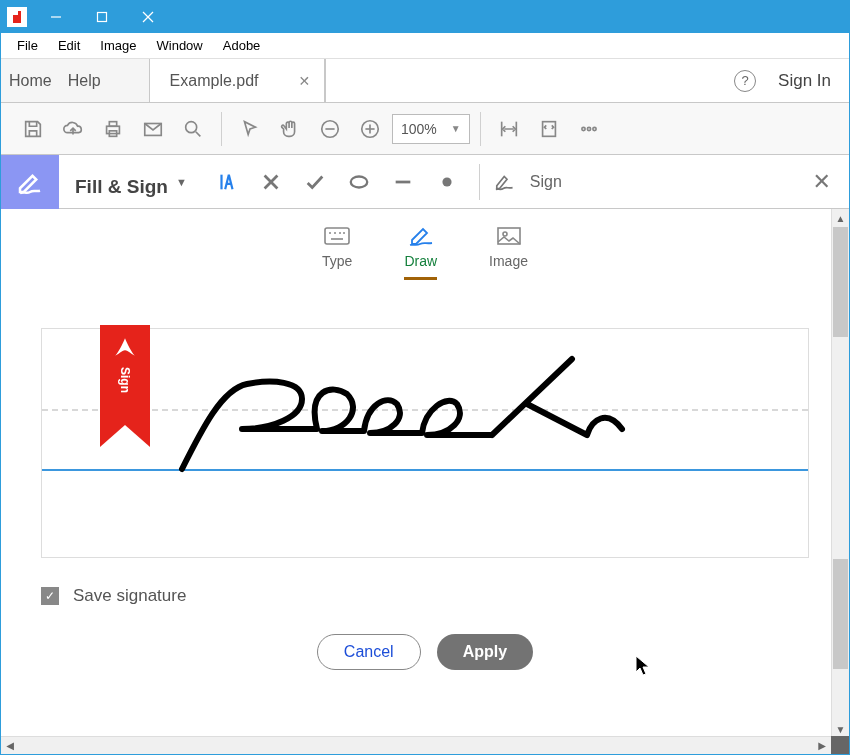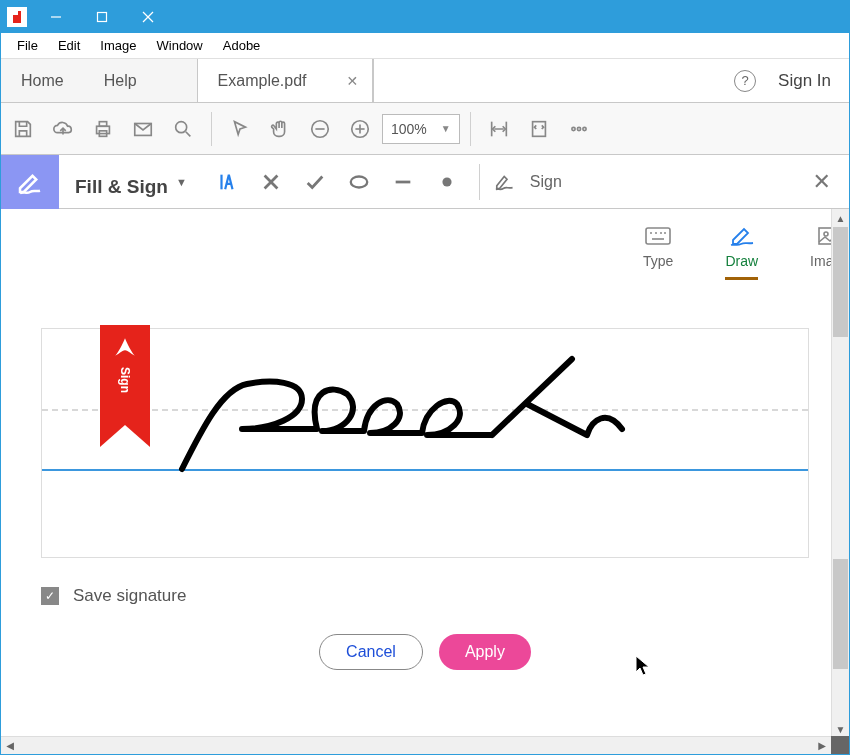--- a/index.html
+++ b/index.html
@@ -6,65 +6,65 @@
 body{background:#fff;width:850px;height:755px;overflow:hidden;border:1px solid #2e9ddb;position:relative}
 .titlebar{height:32px;background:#2e9ddb;display:flex;align-items:center;color:#fff;font-size:13px}
 .titlebar-icon{width:20px;height:20px;margin:0 6px;background:#fff;display:flex;align-items:center;justify-content:center}
 .titlebar-icon svg{width:16px;height:16px}
 .titlebar-title{flex:1}
 .titlebar-btns{display:flex}
 .titlebar-btn{width:46px;height:32px;display:flex;align-items:center;justify-content:center;color:#fff;font-size:14px}
 .menubar{height:26px;display:flex;align-items:center;padding:8px 6px;font-size:13px;border-bottom:1px solid #e0e0e0}
 .menubar-item{padding:3px 10px}
 .tabbar{height:44px;display:flex;align-items:stretch;border-bottom:1px solid #c8c8c8;background:#f5f5f5}
-.tab{display:flex;align-items:center;padding:0 20px;font-size:16px;color:#555}
+.tab{display:flex;align-items:center;padding:0 8px;font-size:16px;color:#555}
 .tab.doc{background:#fff;border-right:1px solid #c8c8c8;border-left:1px solid #c8c8c8;padding:0 14px 0 20px;gap:40px}
 .tab-close{color:#888;font-size:14px}
 .tabbar-spacer{flex:1;background:#fff;border-left:1px solid #c8c8c8}
 .tabbar-right{display:flex;align-items:center;padding:0 18px;gap:22px;background:#fff}
 .help-icon{width:22px;height:22px;border:1.5px solid #888;border-radius:50%;display:flex;align-items:center;justify-content:center;color:#666;font-size:13px}
 .sign-in{font-size:17px;color:#444}
-.toolbar{height:52px;display:flex;align-items:center;padding:0 4px;gap:4px;border-bottom:1px solid #c8c8c8;background:#f8f8f8}
+.toolbar{height:52px;display:flex;align-items:center;padding:0 14px;gap:4px;border-bottom:1px solid #c8c8c8;background:#f8f8f8}
 .tool{width:36px;height:36px;display:flex;align-items:center;justify-content:center;color:#888}
 .tool svg{width:22px;height:22px;stroke:#888;fill:none;stroke-width:1.8}
 .sep{width:1px;height:34px;background:#d0d0d0;margin:0 6px}
 .zoom-box{height:30px;border:1px solid #bbb;display:flex;align-items:center;padding:0 8px;font-size:14px;color:#555;background:#fff}
 .zoom-box .caret{margin-left:14px;font-size:10px;color:#888}
 .filltoolbar{height:54px;display:flex;align-items:center;border-bottom:1px solid #c8c8c8}
 .active-tool{width:58px;height:54px;background:#8b96f3;display:flex;align-items:center;justify-content:center}
 .active-tool svg{width:30px;height:30px;stroke:#fff;fill:none;stroke-width:2}
 .fill-label{font-size:19px;font-weight:600;color:#444;margin:10px 8px 0 16px}
 .fill-caret{color:#666;font-size:11px;margin-right:18px}
 .fill-tool{width:44px;height:44px;display:flex;align-items:center;justify-content:center;color:#777}
 .fill-tool.blue{color:#2680eb}
 .fill-tool svg{width:22px;height:22px}
 .fill-sep{width:1px;height:36px;background:#d0d0d0;margin:0 10px}
 .sign-tool{display:flex;align-items:center;gap:10px;color:#666;font-size:16px;margin-left:4px}
 .sign-tool svg{width:26px;height:20px;stroke:#777;fill:none;stroke-width:1.8}
 .fill-close{margin-left:auto;margin-right:18px;color:#777;font-size:22px}
 .content{position:relative;height:calc(755px - 32px - 26px - 44px - 52px - 54px - 18px);overflow:hidden}
-.sig-tabs{display:flex;justify-content:flex-end;gap:52px;padding:16px 0 8px}
+.sig-tabs{display:flex;justify-content:center;gap:52px;padding:16px 0 8px}
 .sig-tab{display:flex;flex-direction:column;align-items:center;gap:6px;font-size:14px;color:#666;padding-bottom:8px}
 .sig-tab.active{color:#15803d;border-bottom:3px solid #a16207}
 .sig-tab svg{width:28px;height:22px}
 .sig-canvas{margin:40px 40px 0;height:230px;border:1px solid #ddd;position:relative;background:#fff}
 .sig-line-dash{position:absolute;left:0;right:0;top:80px;border-top:2px dashed #d8d8d8}
 .sig-line-solid{position:absolute;left:0;right:0;top:140px;border-top:2px solid #3b97de}
 .sig-ribbon{position:absolute;left:58px;top:-4px;width:50px;height:130px}
 .sig-ribbon-body{width:50px;height:100px;background:#e5231b;display:flex;flex-direction:column;align-items:center;padding-top:10px}
 .sig-ribbon-body svg{width:26px;height:26px;fill:#fff}
 .sig-ribbon-text{color:#fff;font-size:12px;writing-mode:vertical-rl;margin-top:6px;font-weight:600}
 .sig-ribbon-tail{width:0;height:0;border-left:25px solid #e5231b;border-right:25px solid #e5231b;border-bottom:22px solid transparent}
 .signature-path{position:absolute;left:130px;top:10px;width:500px;height:160px}
 .save-row{display:flex;align-items:center;gap:14px;margin:28px 40px;color:#555;font-size:17px}
 .save-check{width:18px;height:18px;background:#888;display:flex;align-items:center;justify-content:center;color:#fff;font-size:12px}
 .dialog-btns{display:flex;justify-content:center;gap:16px;margin-top:18px;position:relative}
 .btn{height:36px;padding:0 26px;border-radius:18px;font-size:16px;display:flex;align-items:center}
 .btn-cancel{background:#fff;border:1.5px solid #888;color:#1d4ed8}
-.btn-apply{background:#ec4899;border:none;color:#fff;font-weight:400}
+.btn-apply{background:#737373;border:none;color:#fff;font-weight:700}
 .cursor{position:absolute;left:633px;bottom:-6px;pointer-events:none}
 .scrollbar-v{position:absolute;right:0;top:0;width:18px;height:100%;background:#f0f0f0;border-left:1px solid #ddd}
 .scrollbar-v .thumb{position:absolute;left:1px;right:1px;background:#c8c8c8}
 .scrollbar-v .arrow{position:absolute;left:0;right:0;height:18px;display:flex;align-items:center;justify-content:center;color:#666;font-size:10px}
 .scrollbar-h{position:absolute;left:0;bottom:0;right:18px;height:18px;background:#f0f0f0;border-top:1px solid #ddd}
 .scrollbar-h .arrow{position:absolute;top:0;bottom:0;width:18px;display:flex;align-items:center;justify-content:center;color:#666;font-size:10px}
 .sb-corner{position:absolute;right:0;bottom:0;width:18px;height:18px;background:#666}
 </style>
 </head>
 <body>

